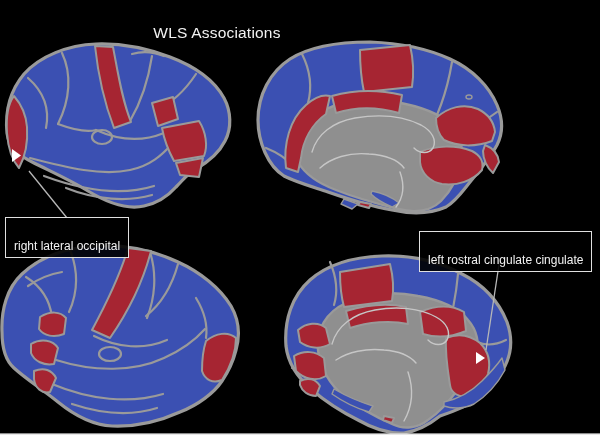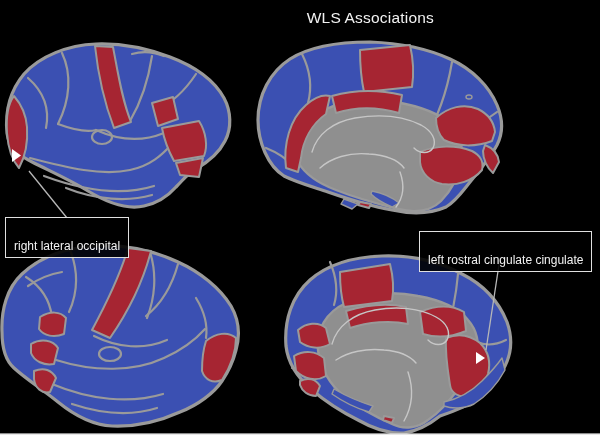--- a/index.html
+++ b/index.html
@@ -3,21 +3,21 @@
 <meta charset="utf-8">
 <style>
   html,body{margin:0;padding:0;}
   body{
     width:600px;height:435px;position:relative;overflow:hidden;
     background:var(--background,#000);
     font-family:"Liberation Sans", sans-serif;
   }
   #figure-canvas{position:absolute;left:0;top:0;}
   .title{
-    position:absolute;top:9px;left:0;width:434px;text-align:right;
+    position:absolute;top:24px;left:0;width:434px;text-align:center;
     color:var(--text,#f2f2f2);font-size:15.5px;font-weight:500;letter-spacing:.2px;
   }
   .callout{
     position:absolute;white-space:nowrap;
     color:var(--text,#f2f2f2);font-size:12px;
     background:rgba(0,0,0,.9);
     border:1.5px solid var(--callout-border,#e0e0e0);
     padding:21px 8px 4px 8px;
   }
   #callout-occipital{left:5px;top:217px;}

